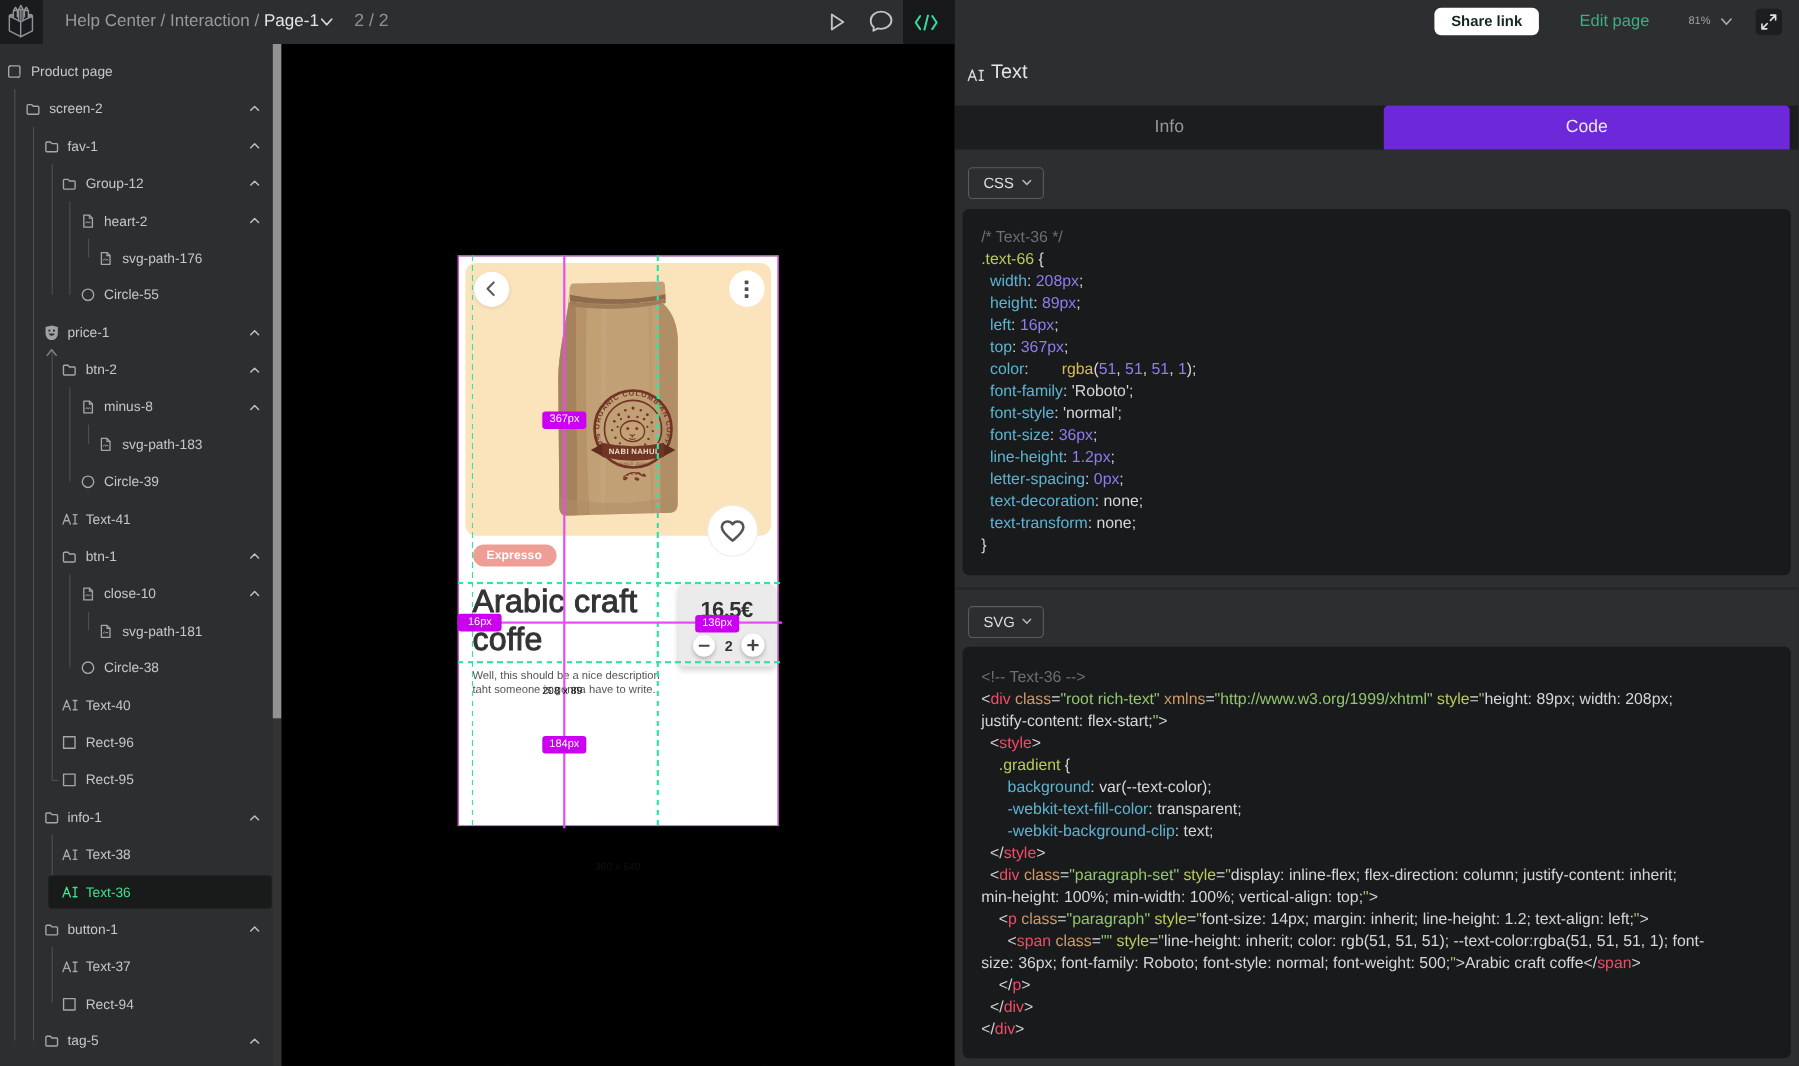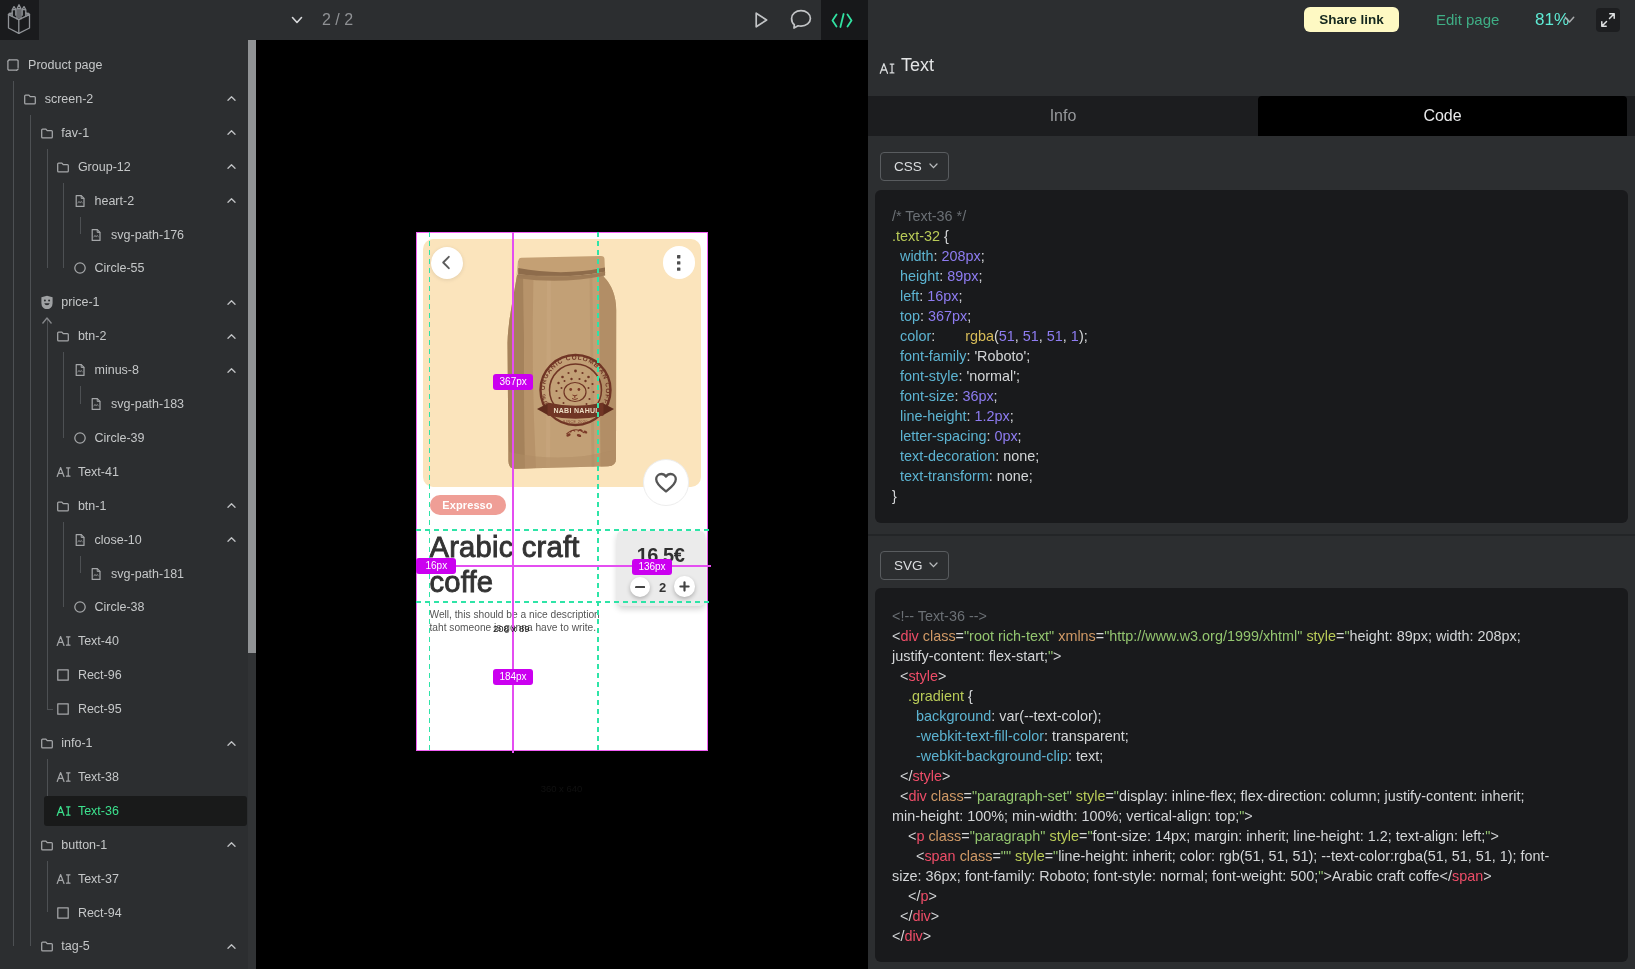--- a/index.html
+++ b/index.html
@@ -38,21 +38,21 @@
 #vmag{position:absolute;left:256.3px;top:192px;width:1.4px;height:521px;background:#e44ef1;}
 #hmag{position:absolute;left:159.5px;top:525.4px;width:295px;height:1.4px;background:#e44ef1;}
 .badge{position:absolute;height:16px;border-radius:3px;background:#cb00f0;color:#fff;font-size:10px;line-height:16px;text-align:center;}
 .szlbl{position:absolute;font-size:9.5px;color:#101010;margin-top:32px;}
 
 #rpanel{left:868px;top:40px;width:767px;height:929px;background:#2c2e30;}
 #phead{position:absolute;left:0;top:0;width:767px;height:56px;}
 #pheadlbl{position:absolute;left:33px;top:15px;font-size:18px;color:#e3e4e5;}
 #tabbar{position:absolute;left:0;top:56px;width:767px;height:40px;background:#1c1d1f;}
 #tabinfo{position:absolute;left:0;top:0;width:390px;height:40px;text-align:center;line-height:40px;font-size:16px;color:#96989b;}
-#tabcode{position:absolute;left:390px;top:0;width:369px;height:40px;background:#000000;border-radius:4px 4px 0 0;text-align:center;line-height:40px;font-size:16px;color:#e8e9ea;}
+#tabcode{position:absolute;left:390px;top:0;width:369px;height:40px;background:#6d28d9;border-radius:4px 4px 0 0;text-align:center;line-height:40px;font-size:16px;color:#e8e9ea;}
 .sel{position:absolute;width:69px;height:29px;border:1px solid #595c5f;border-radius:4px;color:#dcdee0;font-size:13.5px;line-height:27px;padding-left:13px;}
 .selchev{position:absolute;right:10px;top:10px;width:9px;height:6px;}
 .codeblk{position:absolute;left:7px;width:753px;background:#191a1c;border-radius:6px;}
 .cl{position:absolute;left:17px;white-space:pre;font-size:14.4px;line-height:20px;height:20px;}
 .cl span{white-space:pre;}
 .tok-c{color:#6b7075;} .tok-yg{color:#b9cb58;} .tok-pr{color:#5db4d2;} .tok-v{color:#8e7cf1;}
 .tok-y{color:#d6bb57;margin-left:26px;} .tok-w{color:#d4d6d8;} .tok-t{color:#ee4d68;} .tok-o{color:#d19a66;} .tok-g{color:#93c56f;}
 #divider{position:absolute;left:0;top:494px;width:767px;height:2px;background:#232527;}
 
 #sbtrack{position:absolute;left:248px;top:0px;width:8px;height:929px;background:#313335;}
@@ -105,38 +105,39 @@
         <path d="M17 18.8 L17 8.7 L19 4.8 L21 8.7 L21 18.8 M17 8.7 L21 8.7 M19 8.7 L19 18"></path>
         <path d="M22.2 15.2 L22.2 9.3 L24 6.6 L25.8 9.8 L25.8 16.2 M22.2 9.3 L25.8 9.8"></path>
         <path d="M8.5 14.6 L8.5 28 L18.8 33.4 L29.5 28 L29.5 14.6"></path>
         <path d="M8.5 14.6 L18.8 19.6 L29.5 14.6"></path>
         <path d="M18.8 19.6 L18.8 33.4"></path>
         <path d="M8.5 14.6 L12.2 12.8 M29.5 14.6 L25.8 12.8"></path>
         <circle cx="10" cy="14.3" r="1.1"></circle>
         <circle cx="28" cy="14.3" r="1.1"></circle>
       </svg>
     </div>
+<div id="crumb" class="abs">Help Center / Interaction / <b>Page-1</b></div>
 <svg class="abs" style="left:291px;top:16px" width="12" height="9" viewBox="0 0 12 9">
       <path d="M1.5 1.5 L6 6.5 L10.5 1.5" fill="none" stroke="#d7d8da" stroke-width="1.6" stroke-linecap="round" stroke-linejoin="round"></path>
     </svg>
 <div id="counter" class="abs">2 / 2</div>
 <svg class="abs" style="left:754px;top:11px" width="15" height="18" viewBox="0 0 15 18">
       <path d="M2.2 2.2 L12.6 9 L2.2 15.8 Z" fill="none" stroke="#c2c4c6" stroke-width="1.7" stroke-linejoin="round"></path>
     </svg>
 <svg class="abs" style="left:790px;top:9px" width="22" height="21" viewBox="0 0 22 21">
       <path d="M11 1.6 c5.2 0 9.4 3.5 9.4 7.8 0 4.3-4.2 7.8-9.4 7.8-1 0-2-0.1-2.9-0.4 L4 19 l0.3-3.4 C2.3 14.2 1.6 12.2 1.6 9.4 1.6 5.1 5.8 1.6 11 1.6 Z" fill="none" stroke="#c2c4c6" stroke-width="1.7" stroke-linejoin="round"></path>
     </svg>
 <div id="codetile" class="abs">
       <svg style="position:absolute;left:10px;top:13px" width="22" height="15" viewBox="0 0 22 15">
         <path d="M5.5 1.5 L1.5 7.5 L5.5 13.5 M16.5 1.5 L20.5 7.5 L16.5 13.5 M12.6 1 L9.4 14" fill="none" stroke="#31e1a1" stroke-width="1.8" stroke-linecap="round" stroke-linejoin="round"></path>
       </svg>
     </div>
-<div class="abs" style="left:1304px;top:7px;width:95px;height:25px;border-radius:6px;background:#fef9c3;color:#15281e;font-size:13.5px;font-weight:bold;text-align:center;line-height:25px;">Share link</div>
+<div class="abs" style="left:1304px;top:7px;width:95px;height:25px;border-radius:6px;background:#ffffff;color:#15281e;font-size:13.5px;font-weight:bold;text-align:center;line-height:25px;">Share link</div>
 <div class="abs" style="left:1436px;top:0;height:40px;line-height:40px;font-size:15px;color:#3fae85;">Edit page</div>
-<div class="abs" style="left:1535px;top:0;height:40px;line-height:40px;font-size:17px;color:#5eead4;">81%</div>
+<div class="abs" style="left:1535px;top:0;height:40px;line-height:40px;font-size:10px;color:#a3a3a3;">81%</div>
 <svg class="abs" style="left:1564px;top:16px" width="11" height="8" viewBox="0 0 11 8">
       <path d="M1.3 1.3 L5.5 6 L9.7 1.3" fill="none" stroke="#a9abad" stroke-width="1.5" stroke-linecap="round" stroke-linejoin="round"></path>
     </svg>
 <div class="abs" style="left:1596px;top:8px;width:24px;height:24px;border-radius:4px;background:#1d1e20;">
       <svg style="position:absolute;left:4px;top:4px" width="16" height="16" viewBox="0 0 16 16">
         <g stroke="#dddfe0" stroke-width="1.5" fill="none" stroke-linecap="round" stroke-linejoin="round">
           <path d="M9.5 6.5 L14.2 1.8 M9.8 1.8 H14.2 V6.2"></path>
           <path d="M6.5 9.5 L1.8 14.2 M1.8 9.8 V14.2 H6.2"></path>
         </g>
       </svg>
@@ -431,21 +432,21 @@
       </div>
 <div id="tabbar">
         <div id="tabinfo">Info</div>
         <div id="tabcode">Code</div>
       </div>
 <div class="sel" style="left:12px;top:112px">CSS<svg class="selchev" width="9" height="6" viewBox="0 0 9 6">
           <path d="M1 1 L4.5 4.6 L8 1" fill="none" stroke="#b9bbbd" stroke-width="1.3" stroke-linecap="round"></path>
         </svg></div>
 <div class="codeblk" style="top:150px;height:333px">
 <div class="cl" style="top:16px"><span class="tok-c">/* Text-36 */</span></div>
-<div class="cl" style="top:36px"><span class="tok-yg">.text-32</span><span class="tok-w"> {</span></div>
+<div class="cl" style="top:36px"><span class="tok-yg">.text-66</span><span class="tok-w"> {</span></div>
 <div class="cl" style="top:56px"><span class="tok-w">&nbsp;&nbsp;</span><span class="tok-pr">width</span><span class="tok-w">: </span><span class="tok-v">208px</span><span class="tok-w">;</span></div>
 <div class="cl" style="top:76px"><span class="tok-w">&nbsp;&nbsp;</span><span class="tok-pr">height</span><span class="tok-w">: </span><span class="tok-v">89px</span><span class="tok-w">;</span></div>
 <div class="cl" style="top:96px"><span class="tok-w">&nbsp;&nbsp;</span><span class="tok-pr">left</span><span class="tok-w">: </span><span class="tok-v">16px</span><span class="tok-w">;</span></div>
 <div class="cl" style="top:116px"><span class="tok-w">&nbsp;&nbsp;</span><span class="tok-pr">top</span><span class="tok-w">: </span><span class="tok-v">367px</span><span class="tok-w">;</span></div>
 <div class="cl" style="top:136px"><span class="tok-w">&nbsp;&nbsp;</span><span class="tok-pr">color</span><span class="tok-w">: </span><span class="tok-y">rgba</span><span class="tok-w">(</span><span class="tok-v">51</span><span class="tok-w">, </span><span class="tok-v">51</span><span class="tok-w">, </span><span class="tok-v">51</span><span class="tok-w">, </span><span class="tok-v">1</span><span class="tok-w">);</span></div>
 <div class="cl" style="top:156px"><span class="tok-w">&nbsp;&nbsp;</span><span class="tok-pr">font-family</span><span class="tok-w">: </span><span class="tok-w">'Roboto'</span><span class="tok-w">;</span></div>
 <div class="cl" style="top:176px"><span class="tok-w">&nbsp;&nbsp;</span><span class="tok-pr">font-style</span><span class="tok-w">: </span><span class="tok-w">'normal'</span><span class="tok-w">;</span></div>
 <div class="cl" style="top:196px"><span class="tok-w">&nbsp;&nbsp;</span><span class="tok-pr">font-size</span><span class="tok-w">: </span><span class="tok-v">36px</span><span class="tok-w">;</span></div>
 <div class="cl" style="top:216px"><span class="tok-w">&nbsp;&nbsp;</span><span class="tok-pr">line-height</span><span class="tok-w">: </span><span class="tok-v">1.2px</span><span class="tok-w">;</span></div>
 <div class="cl" style="top:236px"><span class="tok-w">&nbsp;&nbsp;</span><span class="tok-pr">letter-spacing</span><span class="tok-w">: </span><span class="tok-v">0px</span><span class="tok-w">;</span></div>

